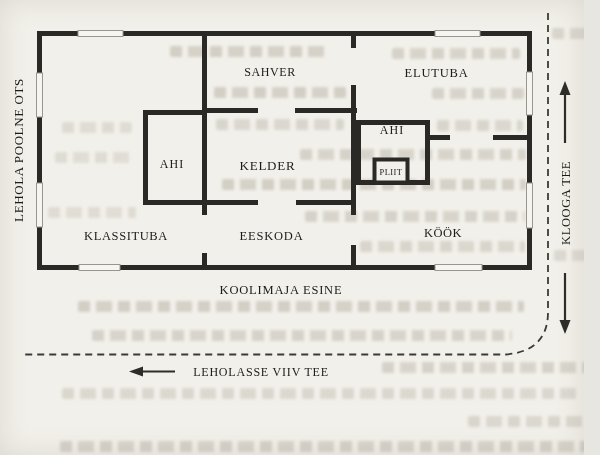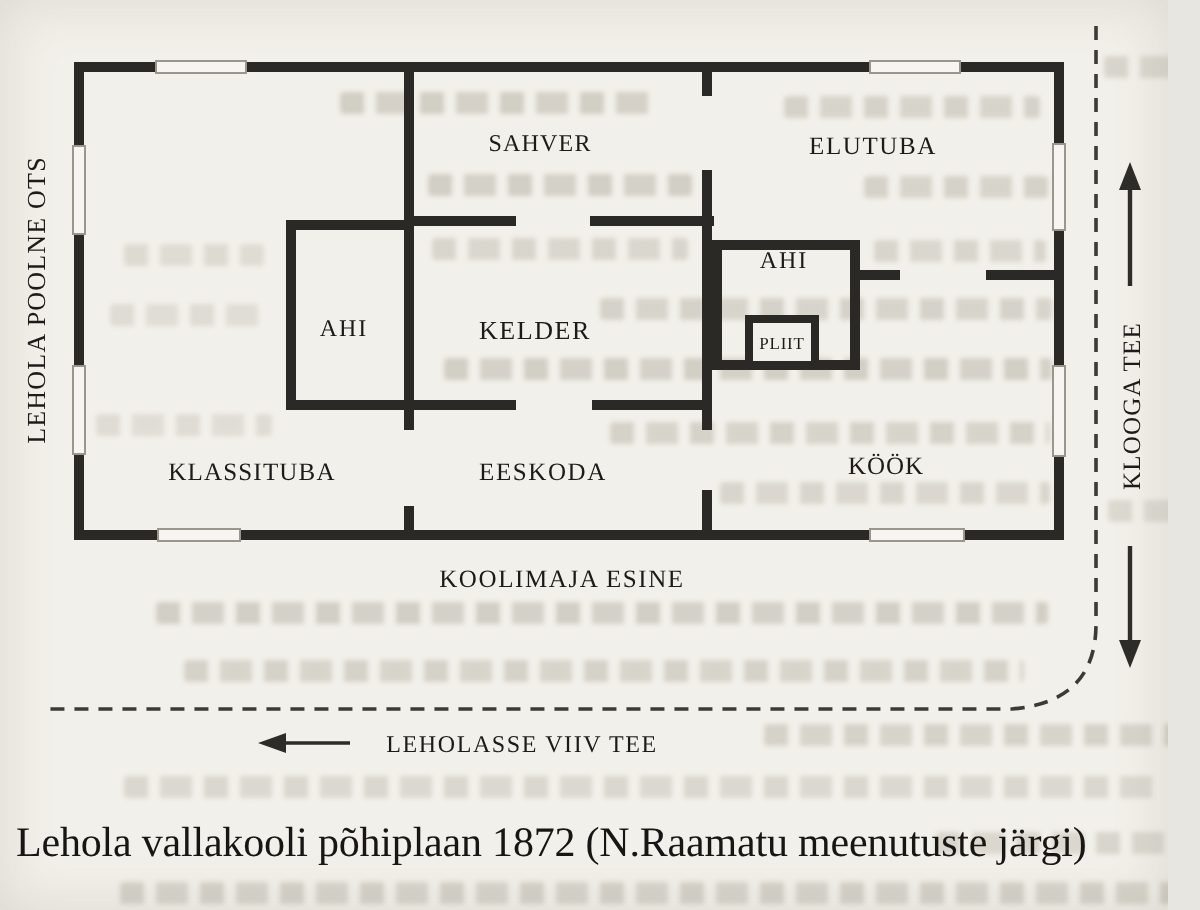--- a/index.html
+++ b/index.html
@@ -119,15 +119,14 @@
     <text class="room-label" x="126" y="236" font-size="12.5" letter-spacing="0.6" text-anchor="middle" dominant-baseline="central">KLASSITUBA</text>
     <text class="room-label" x="271.5" y="236" font-size="12.5" letter-spacing="0.8" text-anchor="middle" dominant-baseline="central">EESKODA</text>
     <text class="room-label" x="443" y="233" font-size="12.5" letter-spacing="0.5" text-anchor="middle" dominant-baseline="central">KÖÖK</text>
 
     <text class="room-label" x="281" y="289.5" font-size="12.5" letter-spacing="0.8" text-anchor="middle" dominant-baseline="central">KOOLIMAJA ESINE</text>
     <text class="room-label" x="261" y="372" font-size="12" letter-spacing="0.8" text-anchor="middle" dominant-baseline="central">LEHOLASSE VIIV TEE</text>
     <text class="room-label" x="18" y="150" font-size="13" letter-spacing="0.6" text-anchor="middle" dominant-baseline="central" transform="rotate(-90 18 150)">LEHOLA POOLNE OTS</text>
     <text class="room-label" x="566" y="203" font-size="12.5" letter-spacing="0.6" text-anchor="middle" dominant-baseline="central" transform="rotate(-90 566 203)">KLOOGA TEE</text>
   </svg>
 
-  <div class="caption">Lehola vallakooli põhiplaan 1872 (N.Raamatu meenutuste järgi)</div>
 
 </div>
 
 </body></html>

